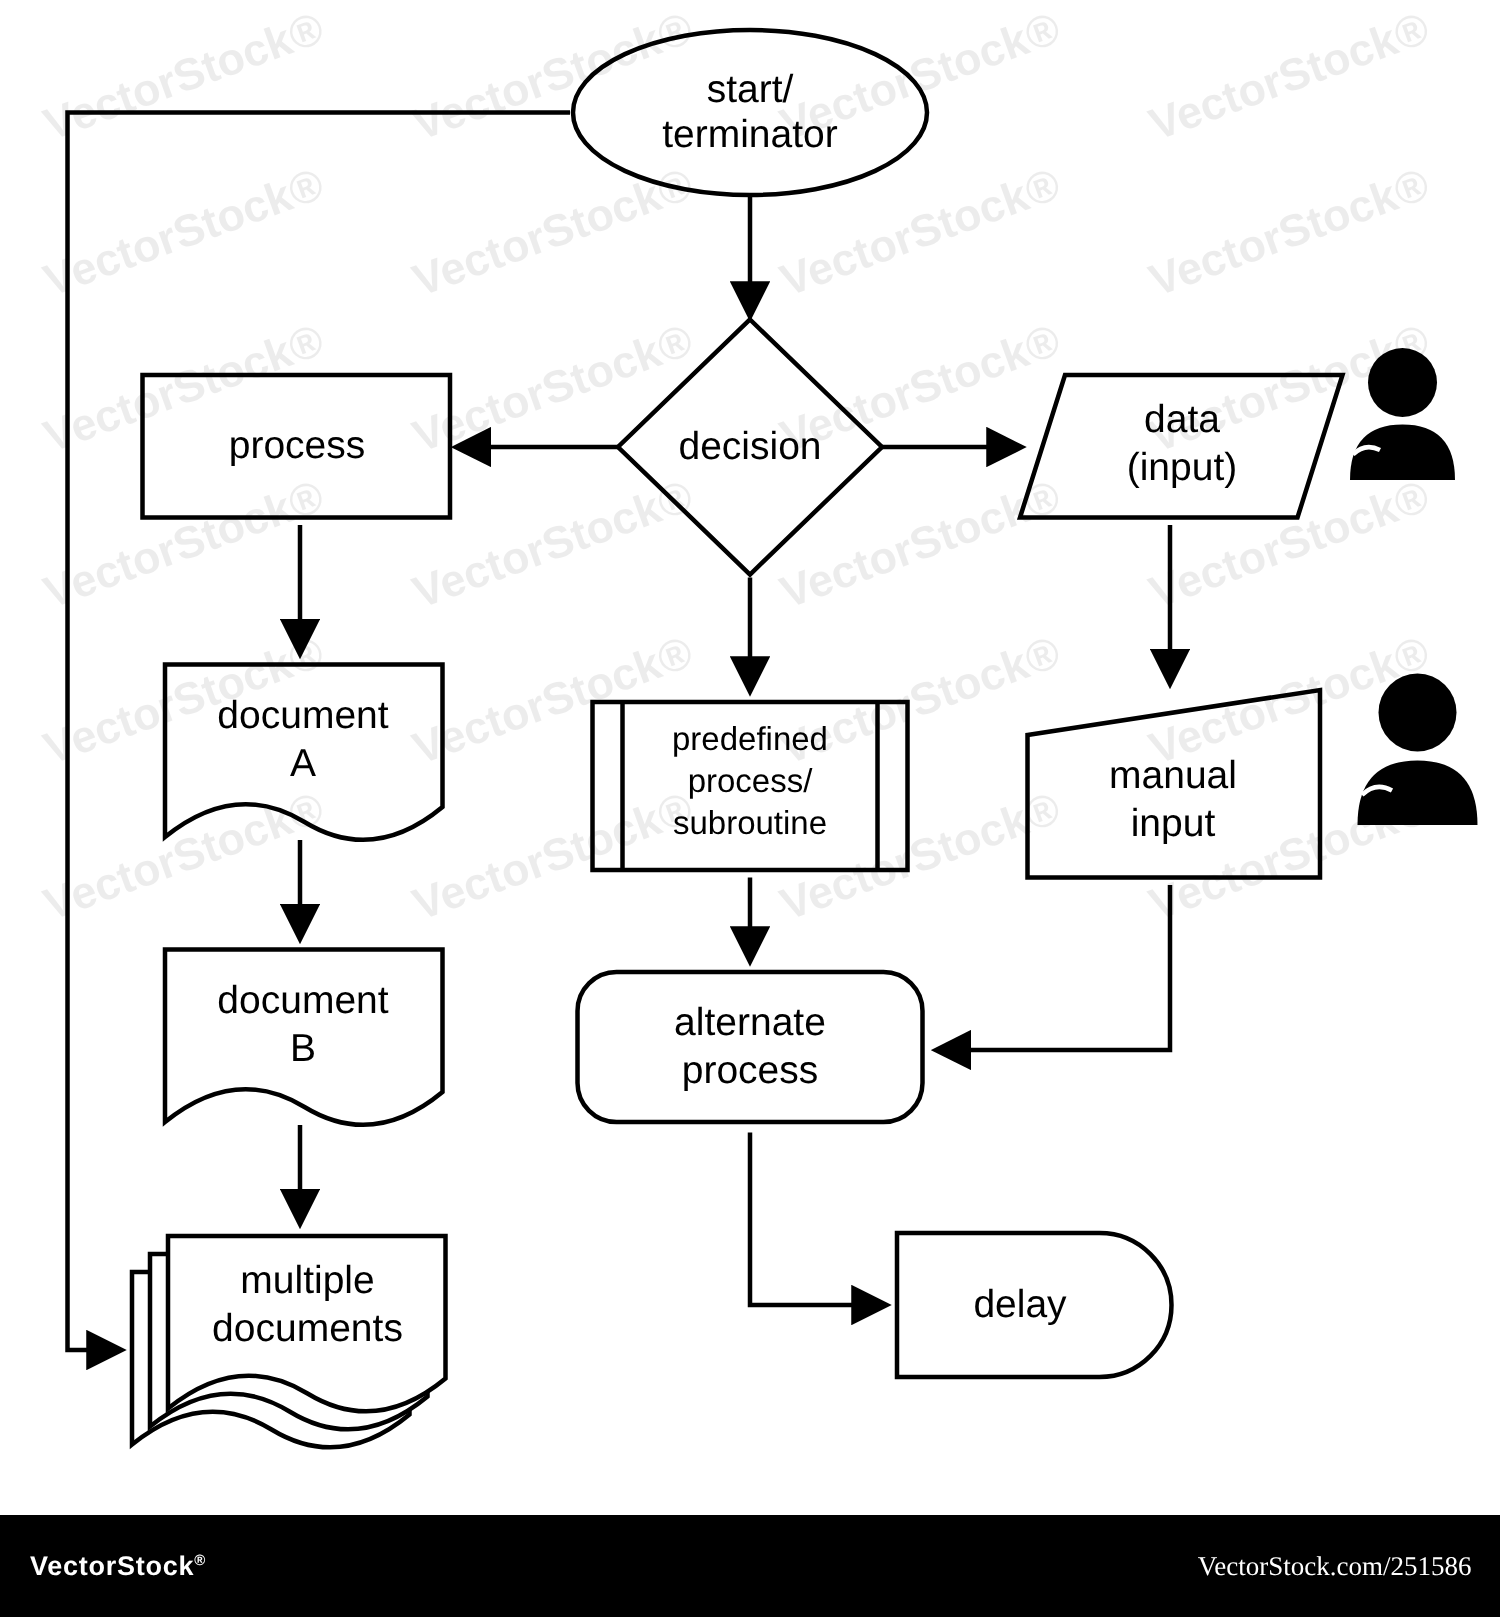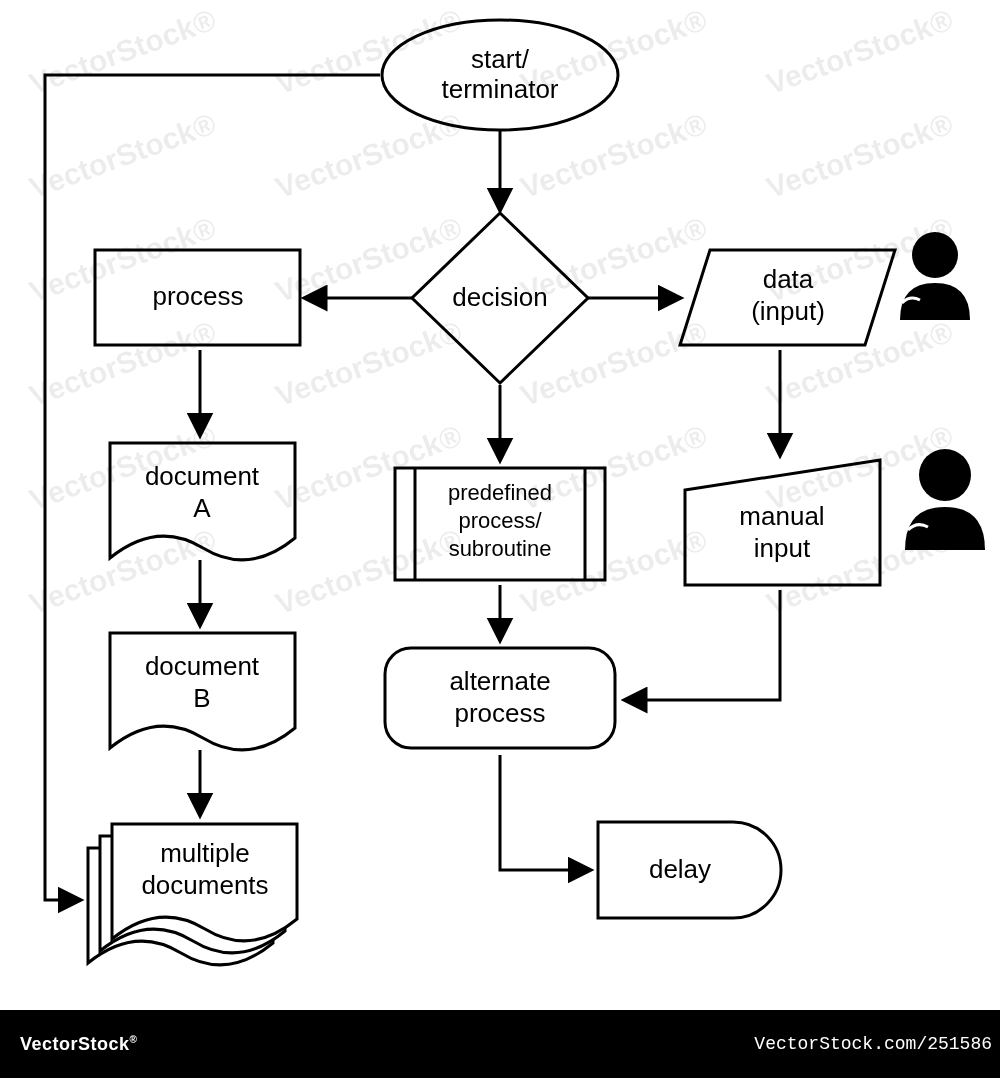--- a/index.html
+++ b/index.html
@@ -2,21 +2,21 @@
 <html><head>
 <meta charset="utf-8">
 <style>
   html,body{margin:0;padding:0;width:1000px;height:1078px;background:#fff;font-family:Arial,Helvetica,sans-serif;overflow:hidden}
   svg{display:block}
   .lbl{font-size:26px;text-anchor:middle;}
   .lbl-sm{font-size:22px;text-anchor:middle;}
   .footer{position:absolute;left:0;bottom:0;width:1000px;height:68px;background:#000;color:#fff;display:flex;align-items:center;}
   .vs{font-weight:bold;font-size:18px;padding-left:20px;letter-spacing:.5px}
   .vs sup{font-size:10px;vertical-align:super}
-  .idtxt{margin-left:auto;padding-right:8px;font-size:18px;font-family:Liberation Mono, monospace;color:#fff}
+  .idtxt{margin-left:auto;padding-right:19px;font-size:18px;font-family:Liberation Serif, serif;color:#fff}
   .wm{position:absolute;left:0;top:0;width:1000px;height:1010px;pointer-events:none;opacity:.07;display:flex;flex-wrap:wrap;align-content:flex-start}
   .wm span{transform:rotate(-20deg);font-size:30px;color:#000;margin:35px 25px;white-space:nowrap;font-weight:bold}
 </style>
 </head>
 <body>
 
 <svg width="1000" height="1010">
   <defs>
     <marker id="ah" viewBox="0 0 12 12" refX="10" refY="6" markerWidth="9" markerHeight="9" orient="auto">
       <path d="M0,0 L12,6 L0,12 Z" fill="#000"></path>

